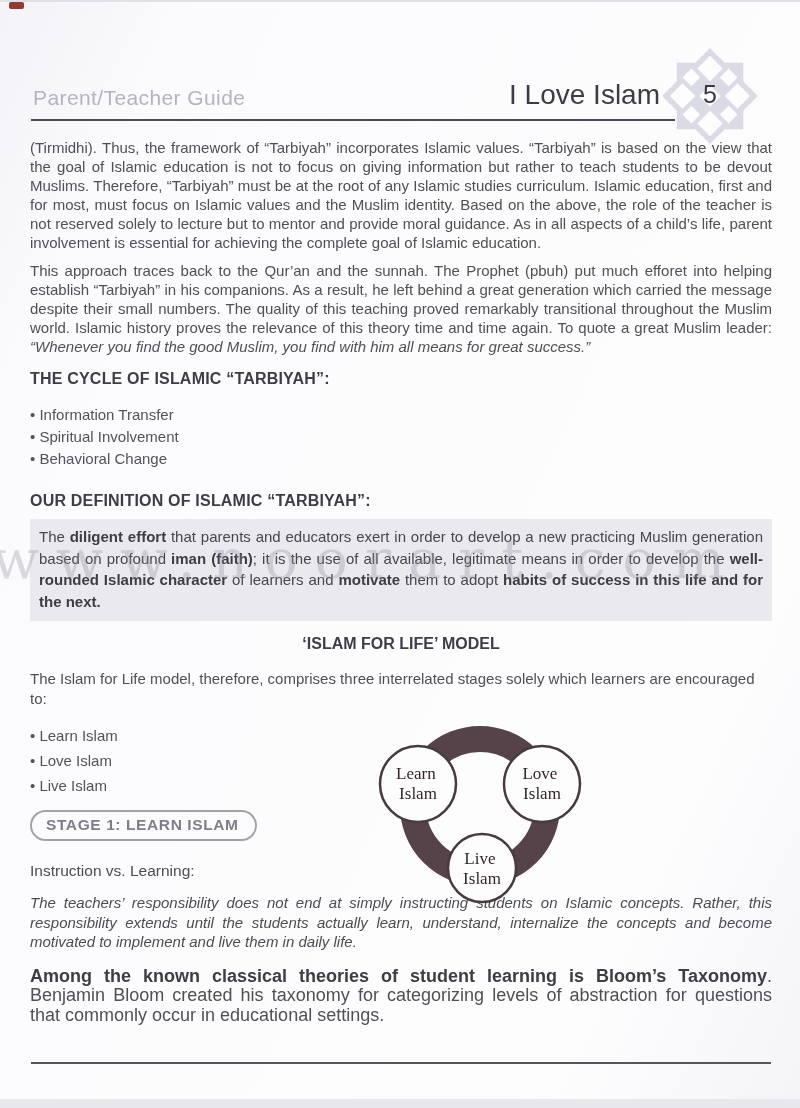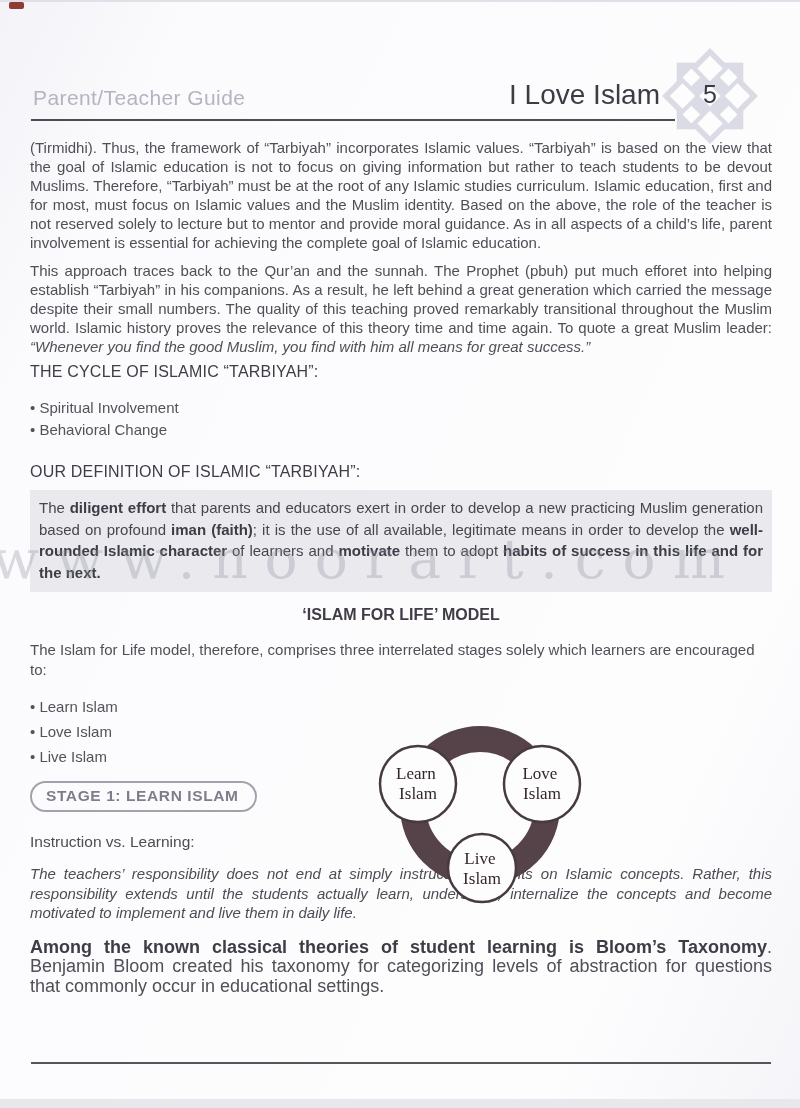--- a/index.html
+++ b/index.html
@@ -22,21 +22,21 @@
   .star-wrap{position:absolute;left:661px;top:45px;width:98px;height:102px;}
   .star-wrap svg{width:100%;height:100%;}
   .page-num{position:absolute;left:661px;top:80px;width:98px;text-align:center;font-size:25px;color:#3a3a44;}
 
   
   .col{position:absolute;left:30px;top:138px;width:742px;}
   .para{font-size:15px;line-height:19px;text-align:justify;margin:0;}
   .para + .para{margin-top:9px;}
   .b{font-weight:bold;color:#3d3d46;}
   .i{font-style:italic;}
-  .heading{margin:7px 0 0 0;font-size:16px;font-weight:normal;color:#413b46;letter-spacing:.2px;}
+  .heading{margin:14px 0 0 0;font-size:16px;font-weight:bold;color:#413b46;letter-spacing:.2px;}
   .heading.mt22{margin-top:22px;}
   .bullets{margin-top:16px;font-size:15px;color:#52525a;}
   .bullets .bullet-item{line-height:22px;}
   .bullets .bullet-item::before{content:"• ";}
   .graybox{margin-top:9px;background:#e9e9ee;padding:7px 9px 9px 9px;font-size:15px;line-height:21.5px;text-align:justify;color:#46464d;}
   .center-heading{margin-top:14px;text-align:center;font-size:16px;font-weight:bold;color:#413b46;}
   .intro{margin-top:16px;font-size:15px;line-height:19.5px;}
   .model-bullets{margin-top:15px;font-size:15px;color:#52525a;}
   .model-bullets .bullet-item{line-height:25px;}
   .model-bullets .bullet-item::before{content:"• ";}
@@ -87,20 +87,21 @@
     </svg>
   </div>
   <div class="page-num">5</div>
 
   <div class="col">
     <p class="para">(Tirmidhi). Thus, the framework of “Tarbiyah” incorporates Islamic values. “Tarbiyah” is based on the view that the goal of Islamic education is not to focus on giving information but rather to teach students to be devout Muslims. Therefore, “Tarbiyah” must be at the root of any Islamic studies curriculum.  Islamic education, first and for most, must focus on Islamic values and the Muslim identity. Based on the above, the role of the teacher is not reserved solely to lecture but to mentor and provide moral guidance. As in all aspects of a child’s life, parent involvement is essential for achieving the complete goal of Islamic education.</p>
     <p class="para"><span>This approach traces back to the Qur’an and the sunnah.  The Prophet (pbuh) put much efforet into helping establish “Tarbiyah” in his companions.  As a result, he left behind a great generation which carried the message despite their small numbers. The quality of this teaching proved remarkably transitional throughout the Muslim world.  Islamic history proves the relevance of this theory time and time again.  To quote a great Muslim leader: </span><span class="i">“Whenever you find the good Muslim, you find with him all means for great success.”</span></p>
 
     <div class="heading">THE CYCLE OF ISLAMIC “TARBIYAH”:</div>
     <div class="bullets">
+      <div class="bullet-item">Information Transfer</div>
       <div class="bullet-item">Spiritual Involvement</div>
       <div class="bullet-item">Behavioral Change</div>
     </div>
 
     <div class="heading mt22">OUR DEFINITION OF ISLAMIC “TARBIYAH”:</div>
     <div class="graybox"><span>The </span><span class="b">diligent effort</span><span> that parents and educators exert in order to develop a new practicing Muslim generation based on profound </span><span class="b">iman (faith)</span><span>; it is the use of all available, legitimate means in order to develop the </span><span class="b">well-rounded Islamic character</span><span> of learners and </span><span class="b">motivate</span><span> them to adopt </span><span class="b">habits of success in this life and for the next.</span></div>
 
     <div class="center-heading">‘ISLAM FOR LIFE’ MODEL</div>
     <p class="intro">The Islam for Life model, therefore, comprises three interrelated stages solely which learners are encouraged to:</p>
     <div class="model-bullets">

